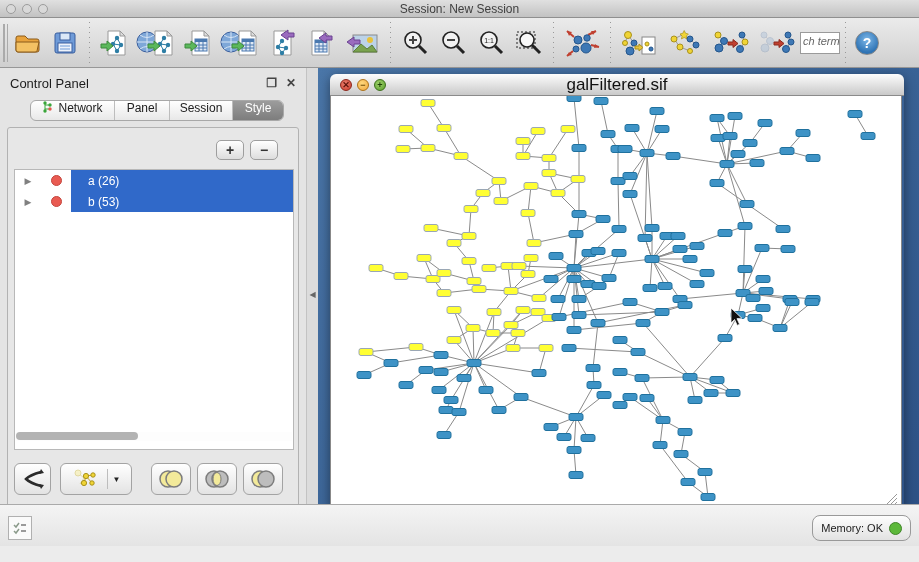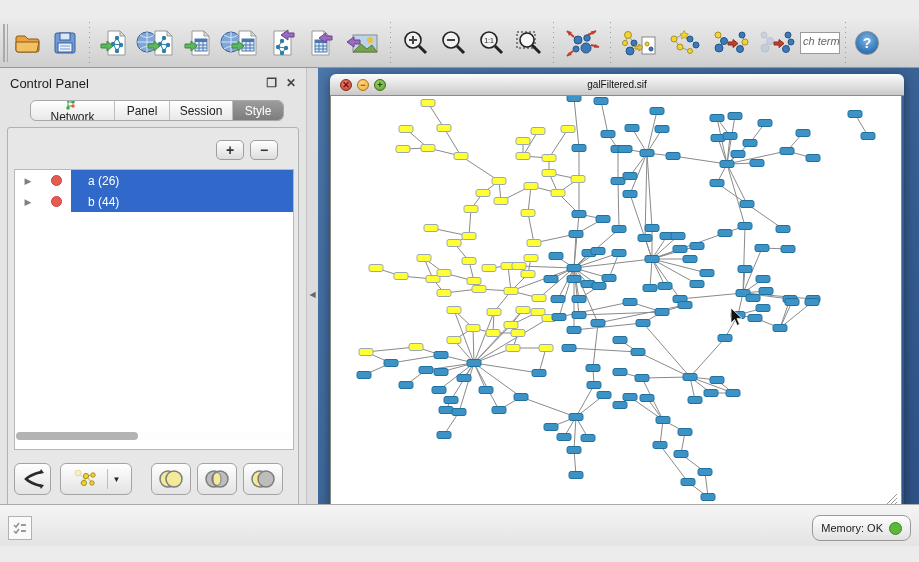--- a/index.html
+++ b/index.html
@@ -36,22 +36,22 @@
   .main { position:absolute; left:0; top:68px; width:919px; height:452px; display:flex; }
 
   
   .cpanel { width:306px; height:452px; background:#e4e4e4; position:relative; }
   .cp-head { height:30px; display:flex; align-items:center; padding:0 10px; }
   .cp-title { font-size:13px; color:#1c1c1c; flex:1; }
   .cp-float, .cp-close { font-size:12px; color:#444; margin-left:9px; font-weight:bold; }
   .tabs { position:absolute; left:30px; top:32px; width:254px; height:21px; display:flex;
     border:1px solid #a8a8a8; border-radius:6px; overflow:hidden;
     background:linear-gradient(#ffffff,#e8e8e8); font-size:12px; }
-  .tab { display:flex; align-items:center; justify-content:center; color:#222;
-    border-right:1px solid #bdbdbd;flex-direction:column; }
+  .tab { display:flex; justify-content:center; color:#222;
+    border-right:1px solid #bdbdbd; }
   .tab:last-child { border-right:none; }
   .tab.sel { background:linear-gradient(#9c9c9c,#7d7d7d); color:#fff; }
   .tab .ticon { margin-right:5px; display:flex; }
   .cp-box { position:absolute; left:7px; top:59px; width:292px; height:381px;
     border:1px solid #b2b2b2; border-radius:3px; background:#e7e7e7; }
   .pm-btn { position:absolute; top:12px; width:28px; height:20px; border:1px solid #9e9e9e;
     border-radius:5px; background:linear-gradient(#fff,#ddd); font-size:14px; font-weight:bold;
     color:#333; display:flex; align-items:center; justify-content:center; line-height:1; }
   .plus { right:54px; } .minus { right:20px; }
   .setlist { position:absolute; left:6px; top:41px; width:280px; height:281px;
@@ -75,21 +75,21 @@
   .collapse { font-size:8px; color:#666; }
 
   
   .desktop { position:relative; width:601px; height:452px;
     background:linear-gradient(135deg,#4a76a8 0%,#3a6396 55%,#2d5185 100%); }
   .iframe-win { position:absolute; left:12px; top:6px; width:574px; height:436px;
     border-radius:6px 6px 0 0; box-shadow:0 3px 12px rgba(0,0,0,.45); }
   .if-title { height:22px; border-radius:6px 6px 0 0;
     background:linear-gradient(#fdfdfd,#c9c9c9); border-bottom:1px solid #8b8b8b;
     display:flex; align-items:center; position:relative; }
-  .if-title .t { width:100%; text-align:center; font-size:10px; color:#111; }
+  .if-title .t { width:100%; text-align:center; font-size:17px; color:#111; }
   .if-lights { position:absolute; left:10px; top:5px; display:flex; gap:5px; }
   .iflight { width:12px; height:12px; border-radius:50%; font-size:9px; font-weight:bold;
     display:flex; align-items:center; justify-content:center; line-height:1; }
   .if-close { background:radial-gradient(circle at 40% 35%,#ea8070,#c93a2a); border:1px solid #8d261b; color:#5c120a; }
   .if-min   { background:radial-gradient(circle at 40% 35%,#ffd97e,#f0a63c); border:1px solid #ad7117; color:#6e4a08; }
   .if-zoom  { background:radial-gradient(circle at 40% 35%,#9ed06a,#5ba02c); border:1px solid #3c701b; color:#1d4206; }
   .canvas { width:572px; height:413px; background:#fff; border-left:1px solid #888;
     border-right:1px solid #888; border-bottom:1px solid #666; overflow:hidden; }
 
   
@@ -100,20 +100,28 @@
   .mem-btn { position:absolute; right:8px; top:10px; height:26px; padding:0 8px;
     border:1px solid #999; border-radius:8px; background:linear-gradient(#fdfdfd,#e2e2e2);
     display:flex; align-items:center; gap:6px; font-size:11px; color:#222; }
   .mem-dot { width:13px; height:13px; border-radius:50%; background:#5cb83a; border:1px solid #3f8527; }
 </style>
 </head>
 <body>
 
 <div class="window">
 
+  <div class="titlebar">
+    <div class="lights">
+      <div class="light"></div>
+      <div class="light"></div>
+      <div class="light"></div>
+    </div>
+    <div class="win-title">Session: New Session</div>
+  </div>
 
   <div class="toolbar">
     <div class="tb-handle"></div>
 
     <div class="tbtn">
       <svg width="30" height="30" viewBox="0 0 30 30">
         <path d="M4 10 q0-2 2-2 h7 l3 3 h9 q2 0 2 2 v9 q0 2-2 2 H6 q-2 0-2-2 z" fill="#e8a33d" stroke="#8a5a1a"></path>
         <path d="M4 14 h23 l-2 9 q-0.3 1-2 1 H6 q-2 0-2-2 z" fill="#f3c163" stroke="#8a5a1a"></path>
       </svg>
     </div>
@@ -353,21 +361,21 @@
           <div class="setrow">
             <div class="hl"></div>
             <span class="tri">▶</span>
             <span class="dot"></span>
             <span class="lbl">a (26)</span>
           </div>
           <div class="setrow">
             <div class="hl"></div>
             <span class="tri">▶</span>
             <span class="dot"></span>
-            <span class="lbl">b (44)</span>
+            <span class="lbl">b (53)</span>
           </div>
         </div>
 
         <div class="hscroll">
             <div class="hthumb"></div>
           </div>
 
         <div class="cp-btnrow">
           <div class="cbtn" style="left:6px; width:37px">
             <svg width="22" height="20" viewBox="0 0 22 20">

